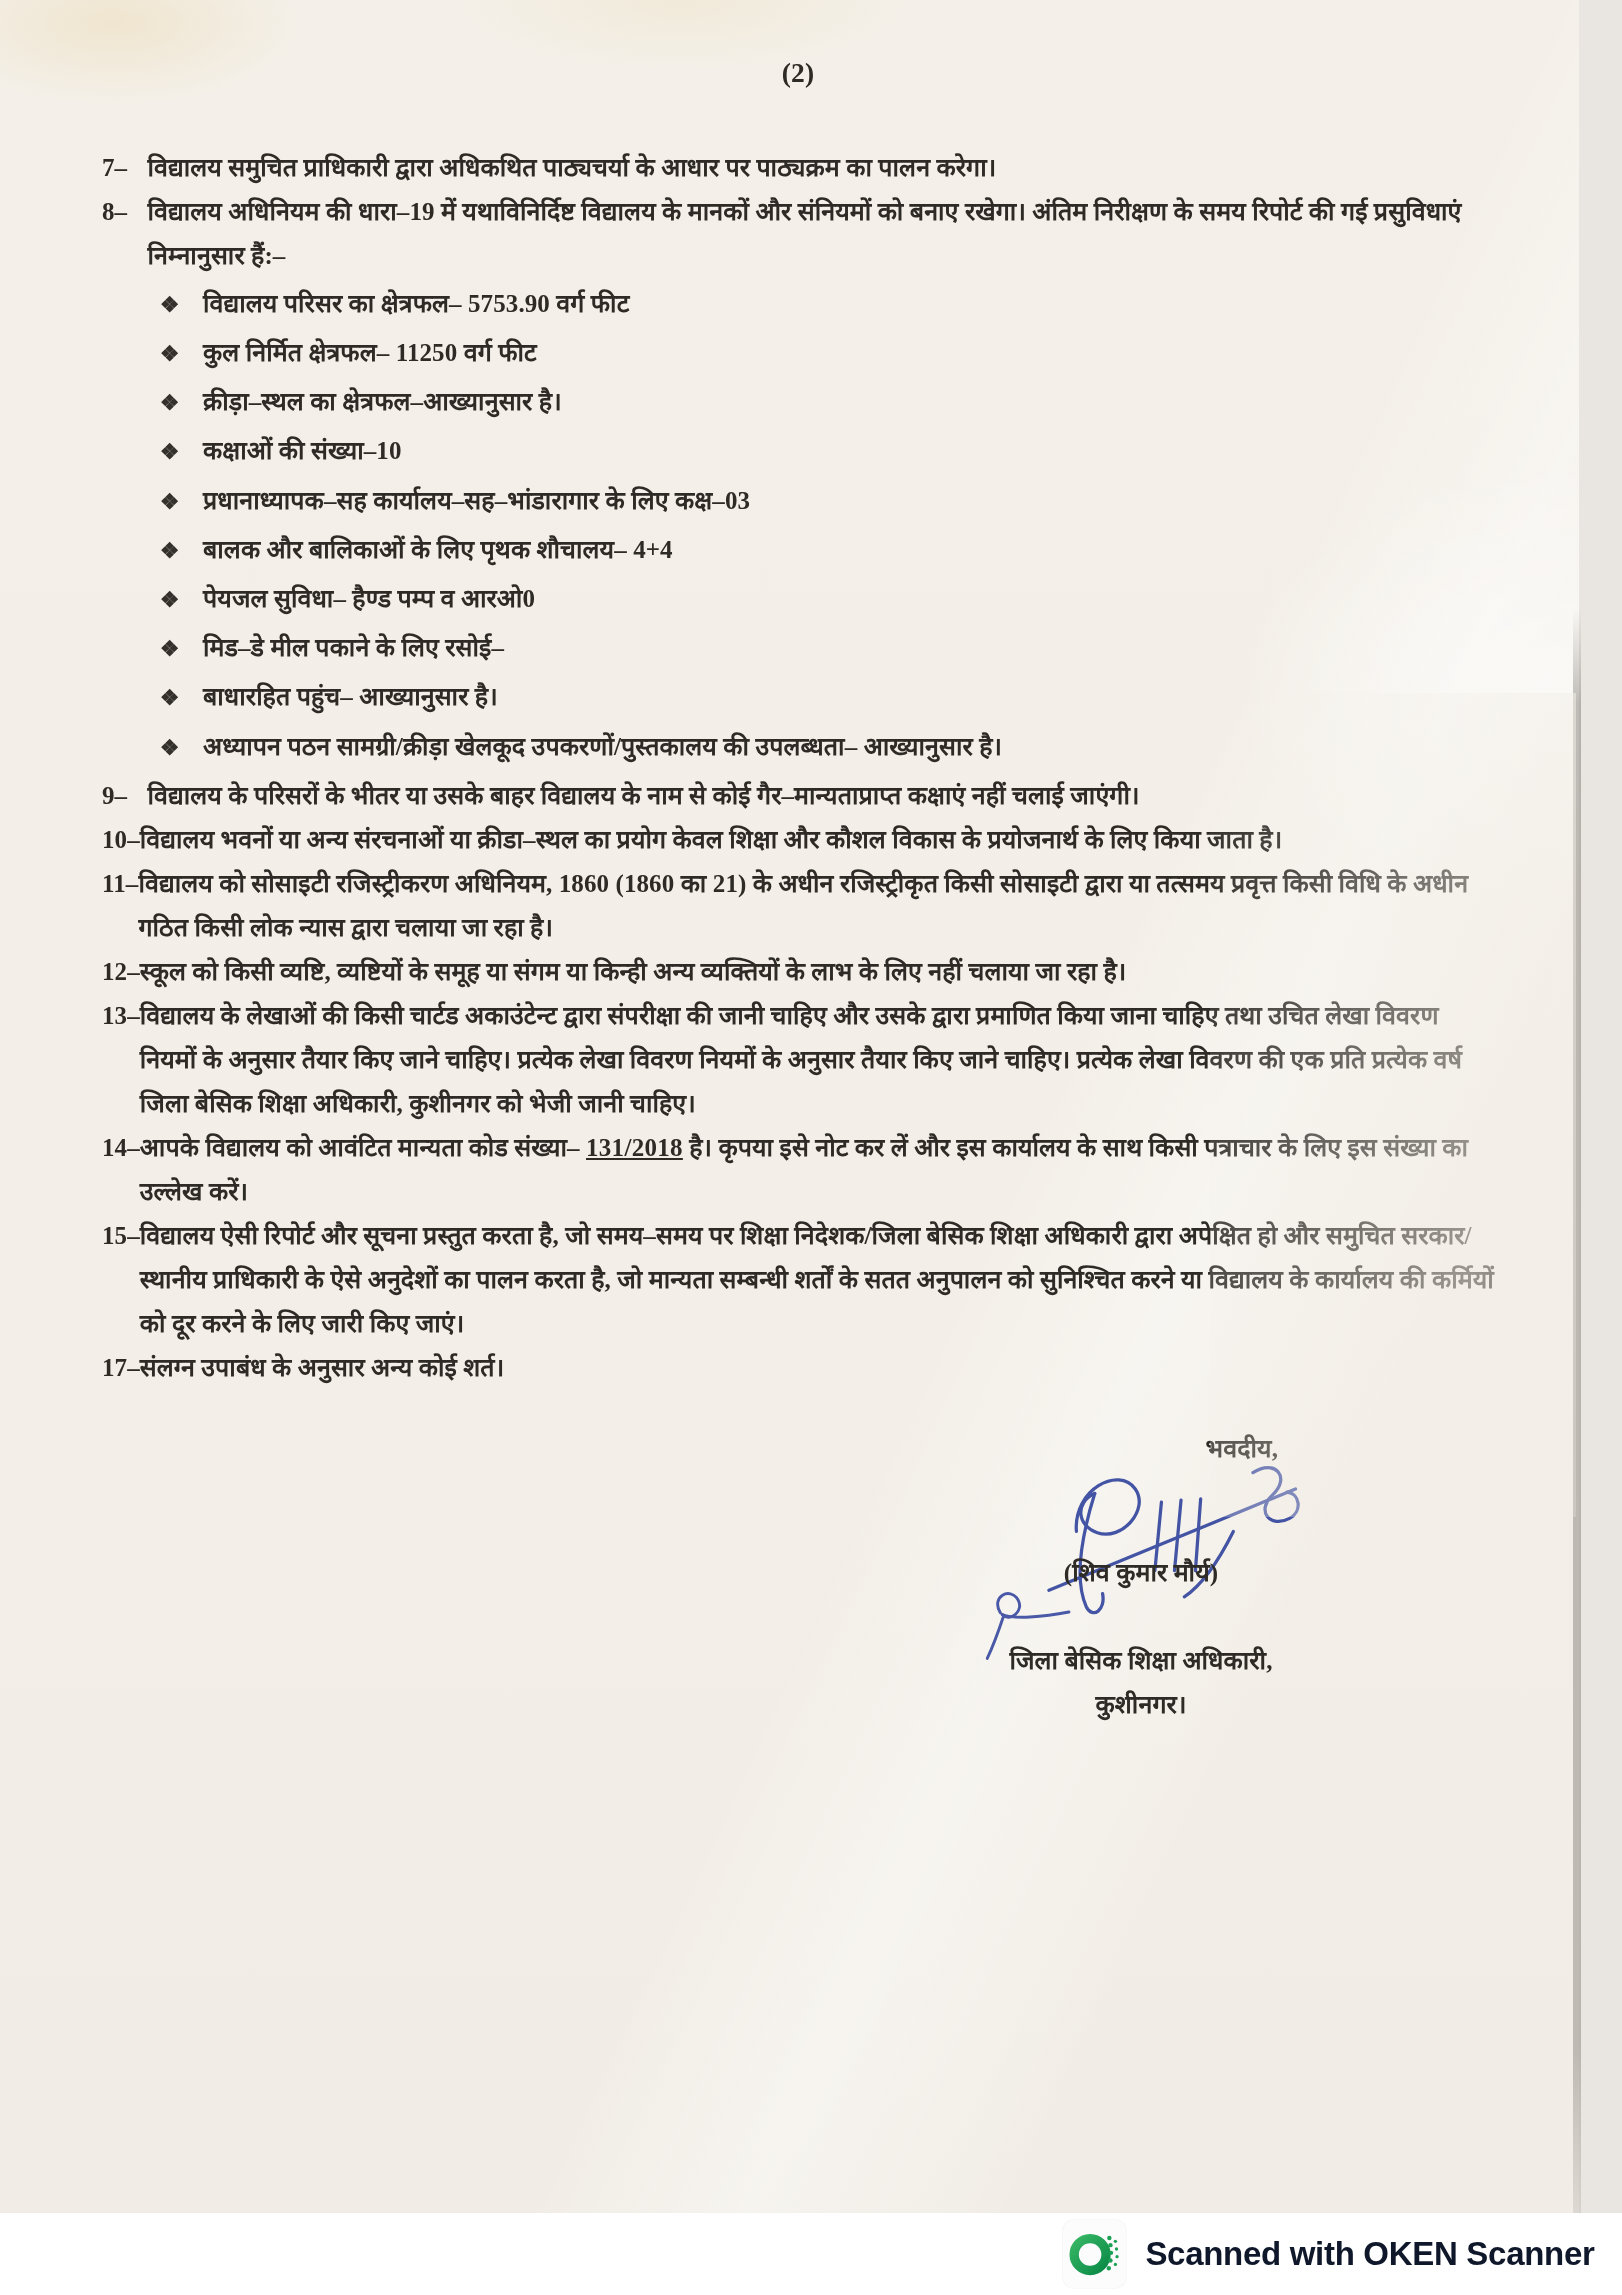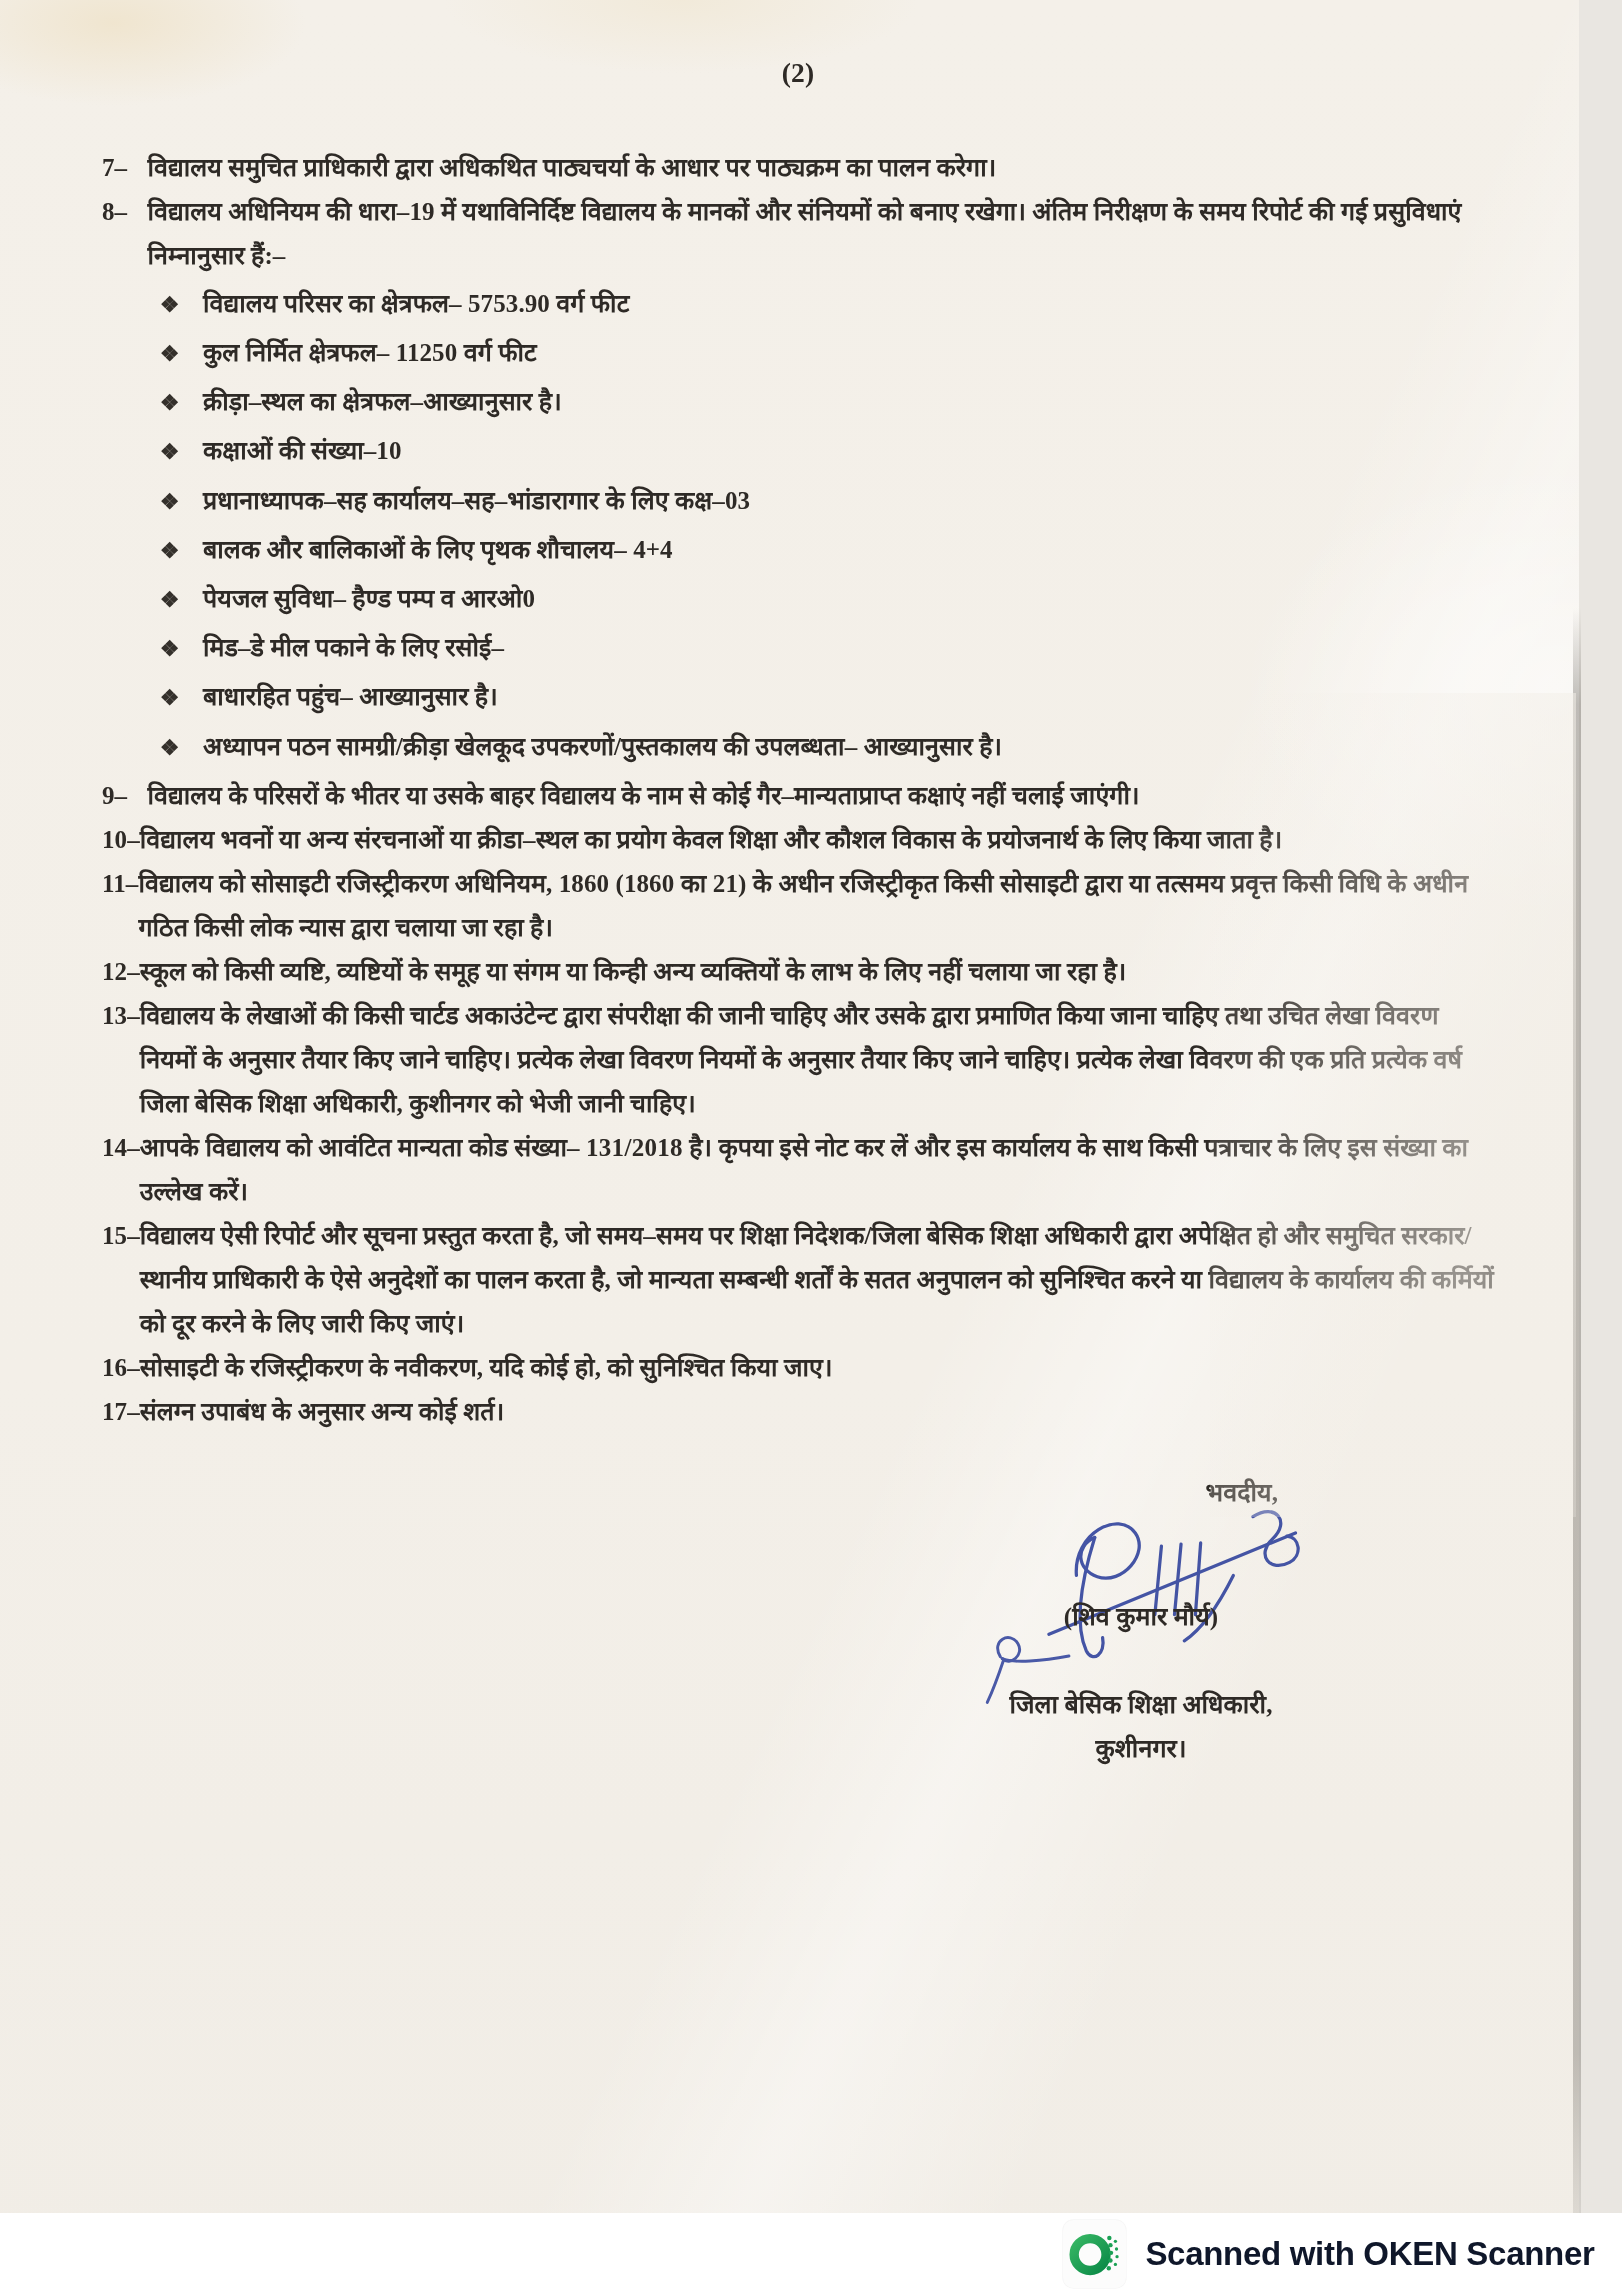--- a/index.html
+++ b/index.html
@@ -31,21 +31,21 @@
     letter-spacing:0.1px;
   }
   .pagenum{width:100%;text-align:center;font-size:27.5px;margin-bottom:51px;font-weight:600;}
   .row{display:flex;align-items:flex-start;}
   .row .num{flex:0 0 auto;white-space:pre;}
   .row .num.sp{margin-right:10.5px;min-width:35px;}
   .row .txt{flex:1 1 auto;}
   .brow{display:flex;align-items:flex-start;margin:3.9px 0 5.2px 0;}
   .brow .bm{flex:0 0 43px;padding-left:58px;font-size:21.6px;color:#34302b;transform:translateY(1.3px);}
   .brow .btxt{flex:1 1 auto;}
-  .codebold{font-weight:800;letter-spacing:0.3px;}
+  .codebold{font-weight:800;letter-spacing:0.3px;text-decoration:underline;}
   
   .sigblock{position:relative;width:366px;margin:37px 170px 0 auto;text-align:center;}
   .salutation{text-align:right;padding-right:46px;}
   .scribble{position:absolute;left:79px;top:26px;width:275px;height:170px;pointer-events:none;}
   .sigline{position:relative;z-index:2;margin-top:44px;}
   .placeline{position:relative;z-index:2;}
   .flourish{position:absolute;left:26px;top:156px;width:98px;height:79px;pointer-events:none;}
   .namepad{margin-top:80px;text-align:center;}
   
   .scanbar{
@@ -140,24 +140,20 @@
     </div>
 
     <div class="row">
       <span class="num">14–</span>
       <span class="txt"><span>आपके विद्यालय को आवंटित मान्यता कोड संख्या– </span><span class="codebold">131/2018</span><span> है। कृपया इसे नोट कर लें और इस कार्यालय के साथ किसी पत्राचार के लिए इस संख्या का उल्लेख करें।</span></span>
     </div>
 
     <div class="row">
       <span class="num">15–</span>
       <span class="txt">विद्यालय ऐसी रिपोर्ट और सूचना प्रस्तुत करता है, जो समय–समय पर शिक्षा निदेशक/जिला बेसिक शिक्षा अधिकारी द्वारा अपेक्षित हो और समुचित सरकार/स्थानीय प्राधिकारी के ऐसे अनुदेशों का पालन करता है, जो मान्यता सम्बन्धी शर्तों के सतत अनुपालन को सुनिश्चित करने या विद्यालय के कार्यालय की कर्मियों को दूर करने के लिए जारी किए जाएं।</span>
-    </div>
-    <div class="row">
-      <span class="num">16–</span>
-      <span class="txt">सोसाइटी के रजिस्ट्रीकरण के नवीकरण, यदि कोई हो, को सुनिश्चित किया जाए।</span>
     </div>
     <div class="row">
       <span class="num">17–</span>
       <span class="txt">संलग्न उपाबंध के अनुसार अन्य कोई शर्त।</span>
     </div>
 
     <div class="sigblock">
       <div class="salutation">भवदीय,</div>
 
       <svg class="scribble" viewBox="0 0 420 260" fill="none">

